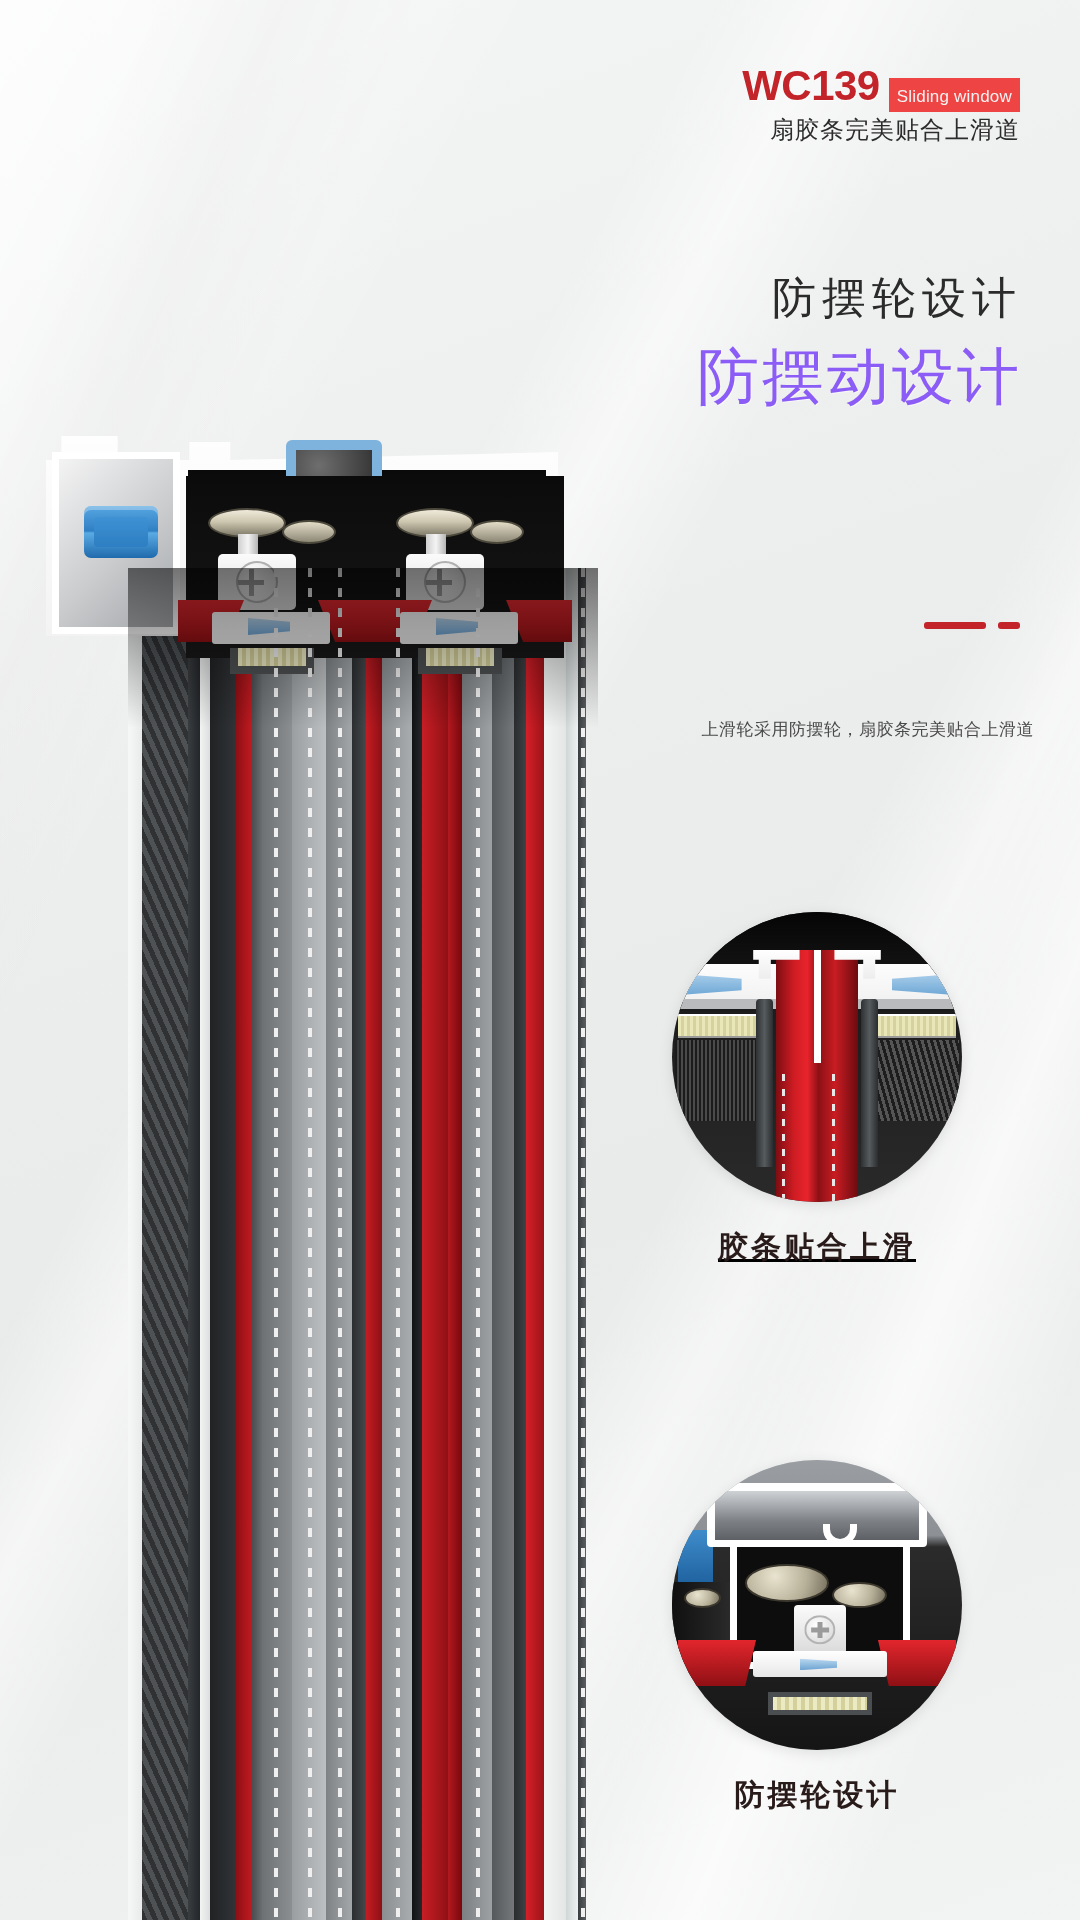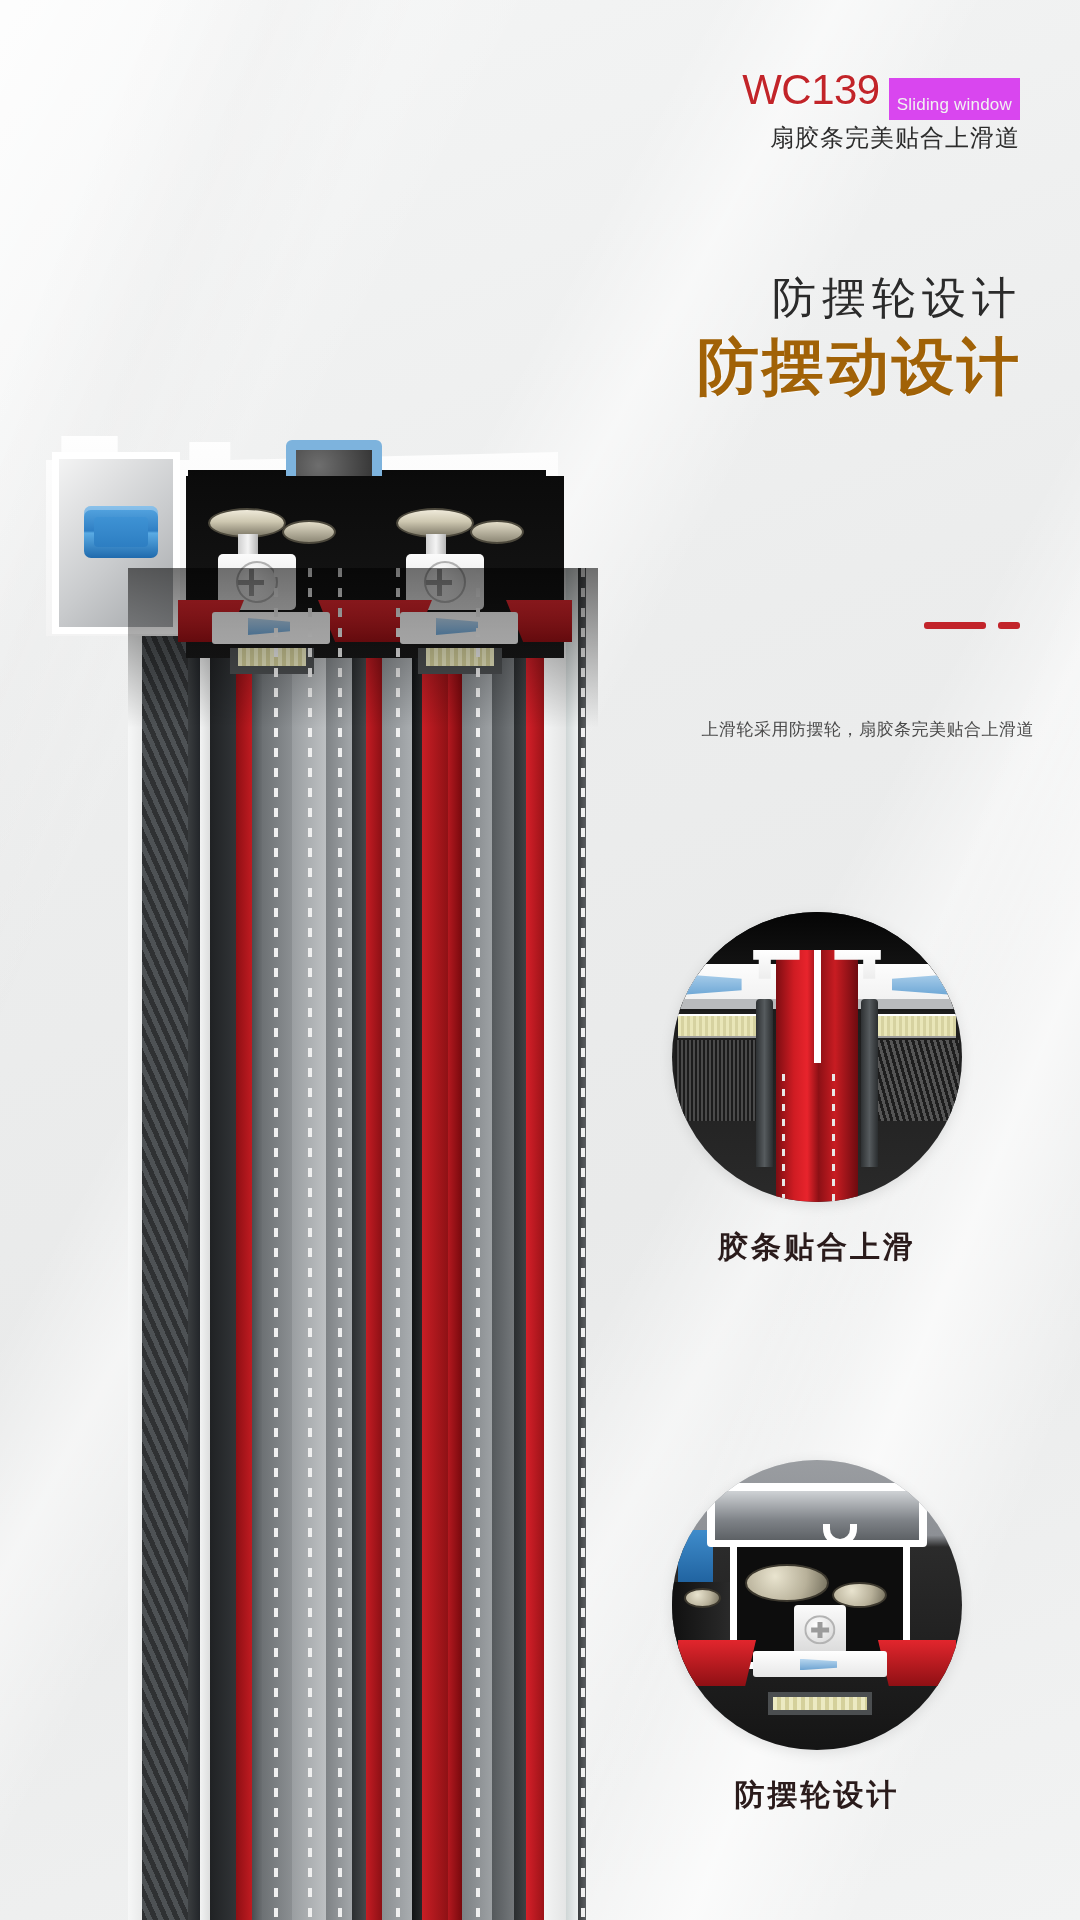--- a/index.html
+++ b/index.html
@@ -27,51 +27,51 @@
 
   
   #header { position:absolute; top:0; left:0; width:1080px; height:190px; }
   #brand-logo { position:absolute; left:68px; top:60px;
     font-size:56px; line-height:60px; letter-spacing:1px;
     color:#c0262a; font-weight:400;
     text-shadow:0 1px 0 rgba(255,255,255,.9); }
 
   #model-block { position:absolute; right:60px; top:62px; text-align:right; }
   #model-row { display:flex; align-items:center; justify-content:flex-end; gap:9px; }
-  #model-code { font-size:42px; font-weight:normal; color:#c22429; letter-spacing:-.5px;
+  #model-code { font-size:42px; font-weight:bold; color:#c22429; letter-spacing:-.5px;
      line-height:46px; text-shadow:1px 1px 0 rgba(255,255,255,.75); }
-  #model-badge { background:#d946ef; color:#f2f2f2; font-size:17px; line-height:17px;
-     padding:18px 8px 7px 8px; letter-spacing:.2px; position:relative; top:2px;margin-top:14px; }
+  #model-badge { background:#ef4444; color:#f2f2f2; font-size:17px; line-height:17px;
+     padding:10px 8px 7px 8px; letter-spacing:.2px; position:relative; top:2px;margin-top:14px; }
   #model-sub { margin-top:6px; font-size:24px; line-height:28px; color:#2c2c2c;
      letter-spacing:1px; font-weight:500; }
 
   
   #headline { position:absolute; right:58px; top:272px; width:560px; text-align:right; }
   #headline-small { font-size:44px; line-height:52px; color:#2b2b2b; letter-spacing:6px;
      font-weight:300; }
-  #headline-main { margin-top:6px; font-size:62px; line-height:74px; color:#a16207;
-     font-weight:bold; letter-spacing:3px; text-shadow:1px 1px 0 rgba(255,255,255,.5); }
+  #headline-main { margin-top:16px; font-size:62px; line-height:74px; color:#8b5cf6;
+     font-weight:normal; letter-spacing:3px; text-shadow:1px 1px 0 rgba(255,255,255,.5); }
   #headline-en { margin-top:12px; font-size:31px; line-height:36px; color:#7b7b7b;
      letter-spacing:6px; font-weight:300; }
 
   #divider { position:absolute; right:60px; top:622px; display:flex; align-items:center;
      justify-content:flex-end; gap:12px; }
   #divider .d-long { width:62px; height:7px; background:#c2242a; border-radius:3px; }
   #divider .d-short { width:22px; height:7px; background:#c2242a; border-radius:3px; }
 
   #desc { position:absolute; right:46px; top:710px; width:600px; text-align:right;
      font-size:17px; line-height:40px; color:#4a4a4a; letter-spacing:.5px; }
 
   
   .detail { position:absolute; width:290px; }
   .circle { width:290px; height:290px; border-radius:50%; overflow:hidden; position:relative;
      box-shadow:0 3px 14px rgba(0,0,0,.10); background:#cfd1d3; }
   .caption { margin-top:28px; text-align:center; font-size:30px; line-height:34px;
      color:#2a1b1b; font-weight:bold; letter-spacing:3px; }
-  #detail-1 { left:672px; top:912px; }
+  #detail-1 { left:672px; top:912px;text-decoration:underline; }
   #detail-2 { left:672px; top:1460px; }
 
   
   .c1-bg{position:absolute;inset:0;background:linear-gradient(180deg,#161616 0%,#1e1e1e 40%,#2a2a2a 100%);}
   .c1 .topblack{position:absolute;left:0;top:0;width:100%;height:34%;
      background:linear-gradient(180deg,#050505 0%,#141414 60%,#1b1b1b 100%);}
   .c1 .whiteband{position:absolute;left:0;top:18%;width:100%;height:13%;
      background:linear-gradient(180deg,#fdfdfd,#f1f1f1);}
   .c1 .whitebar2{position:absolute;left:0;top:30%;width:100%;height:3.5%;background:#b9bbbd;}
   .c1 .gask{position:absolute;width:20%;height:7%;top:21.5%;

